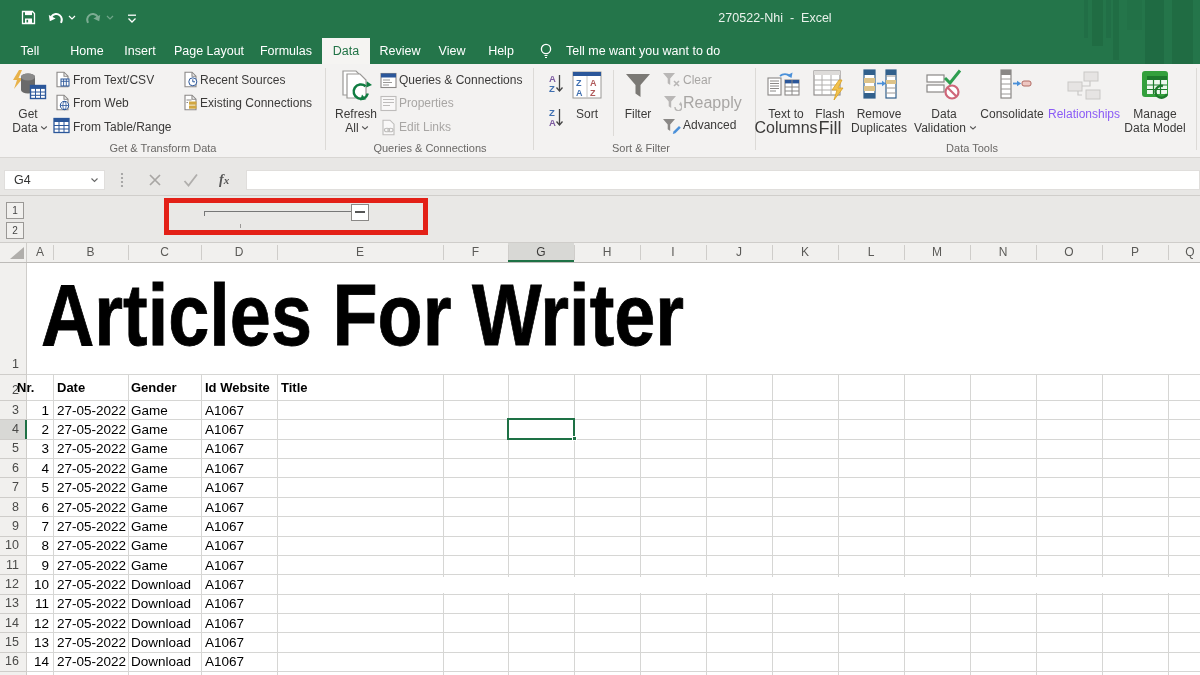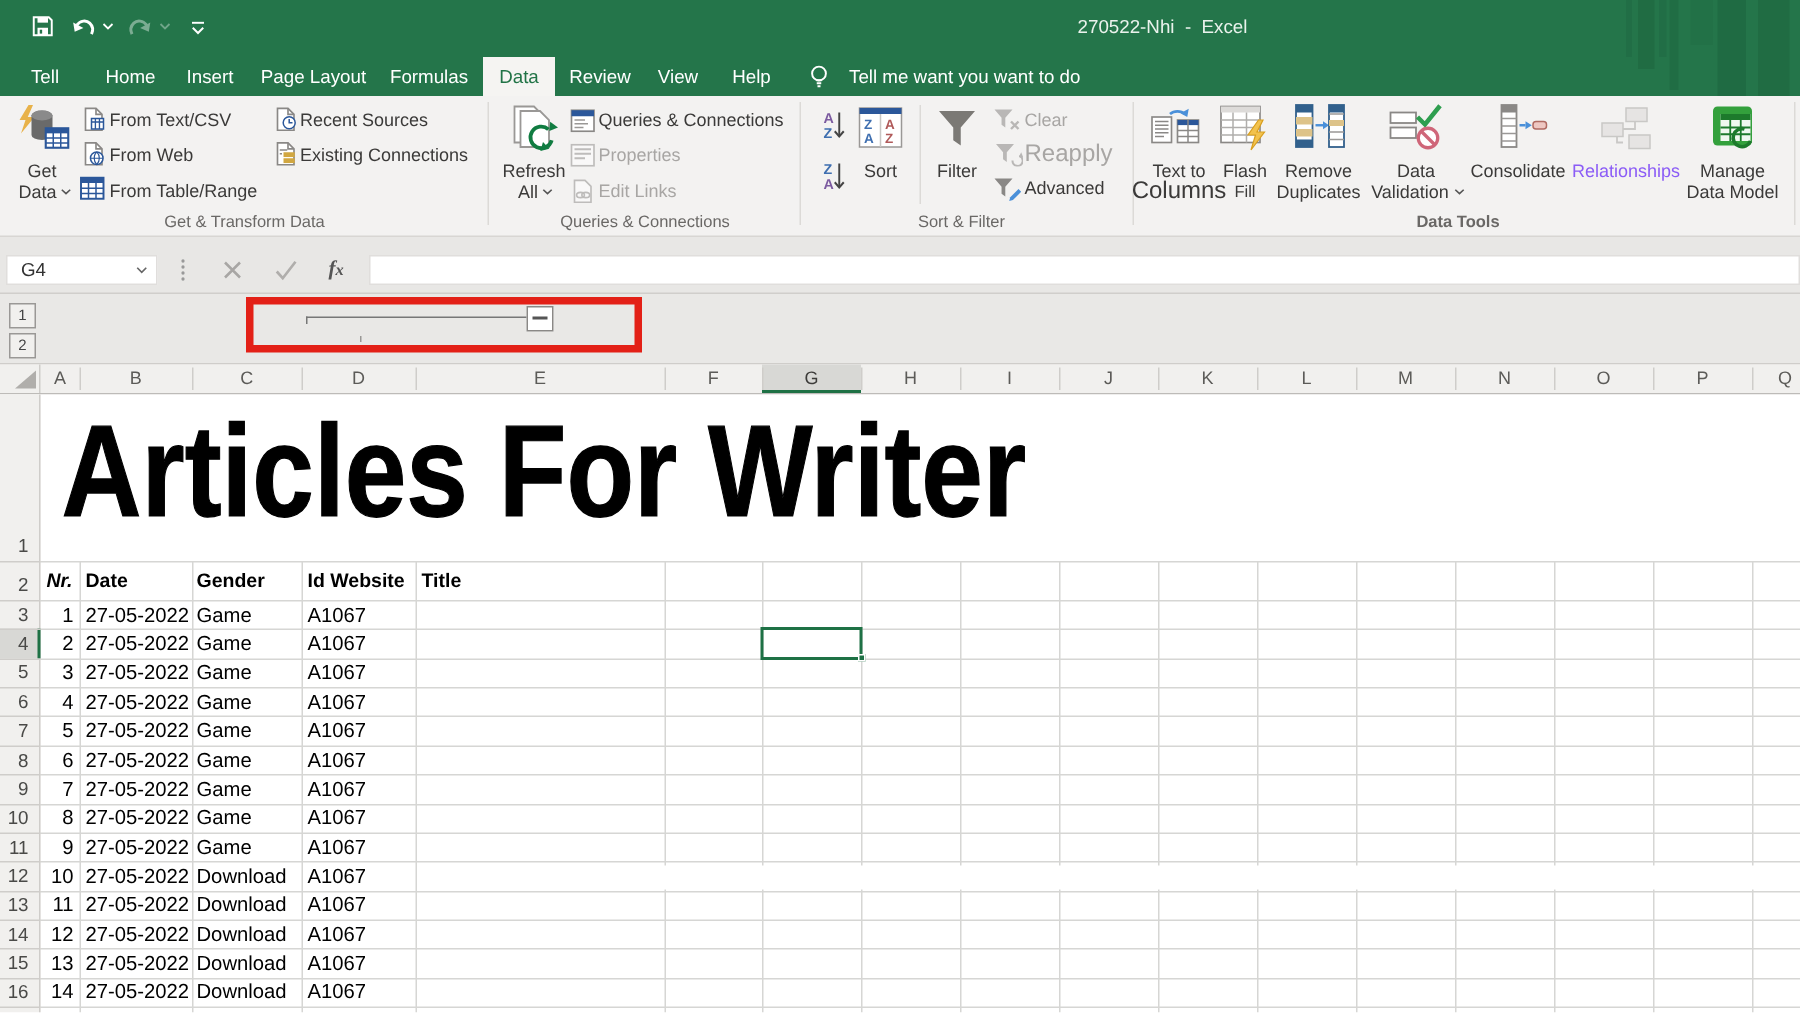--- a/index.html
+++ b/index.html
@@ -202,21 +202,21 @@
   </svg>
 <div class="txt" style="left:786px;top:114px;transform:translate(-50%,-50%);font-size:12px;color:#3b3a39;font-weight:normal;">Text to</div>
 <div class="txt" style="left:786px;top:128px;transform:translate(-50%,-50%);font-size:16px;color:#3b3a39;font-weight:normal;">Columns</div>
 <svg class="ab" style="left:812px;top:68px" width="38" height="38" viewBox="0 0 38 38">
 <rect x="2" y="3" width="26" height="24" fill="#fff" stroke="#8a8886" stroke-width="1.1"></rect>
 <rect x="2" y="3" width="26" height="4" fill="#dddbd9"></rect>
 <path d="M10 7 v20 M19 7 v20 M2 12 h26 M2 17 h26 M2 22 h26" stroke="#b0aeac" stroke-width="1"></path>
 <path d="M27 12 l-7 10 h5 l-3 10 l9-12 h-5 l4-8 z" fill="#f2c24e" stroke="#d99f1e" stroke-width=".8"></path>
   </svg>
 <div class="txt" style="left:830px;top:114px;transform:translate(-50%,-50%);font-size:12px;color:#3b3a39;font-weight:normal;">Flash</div>
-<div class="txt" style="left:830px;top:128px;transform:translate(-50%,-50%);font-size:11px;color:#3b3a39;font-weight:normal;text-align:right;">Fill</div>
+<div class="txt" style="left:830px;top:128px;transform:translate(-50%,-50%);font-size:18px;color:#3b3a39;font-weight:normal;text-align:right;">Fill</div>
 <svg class="ab" style="left:860px;top:68px" width="38" height="38" viewBox="0 0 38 38">
 <rect x="4" y="2" width="11" height="28" fill="#fff" stroke="#31608c" stroke-width="1.2"></rect>
 <rect x="4" y="2" width="11" height="5" fill="#31608c"></rect>
 <rect x="4" y="10" width="11" height="5" fill="#ddc389"></rect>
 <rect x="4" y="18" width="11" height="5" fill="#ddc389"></rect>
 <rect x="4" y="25" width="11" height="5" fill="#31608c"></rect>
 <path d="M17 15.5 h5" stroke="#4a90d9" stroke-width="1.6"></path>
     <path d="M22 12.8 l4 2.7 l-4 2.7 z" fill="#4a90d9"></path>
 <rect x="26" y="2" width="10" height="28" fill="#fff" stroke="#31608c" stroke-width="1.2"></rect>
 <rect x="26" y="2" width="10" height="5" fill="#31608c"></rect>
@@ -255,21 +255,21 @@
 <div class="txt" style="left:1084px;top:114px;transform:translate(-50%,-50%);font-size:12px;color:#8b5cf6;font-weight:normal;text-align:center;">Relationships</div>
 <svg class="ab" style="left:1139px;top:68px" width="36" height="38" viewBox="0 0 36 38">
 <rect x="3" y="3" width="26" height="26" rx="3" fill="#33a03c"></rect>
 <rect x="8" y="8" width="20" height="18" fill="#fff" opacity=".92"></rect>
 <rect x="8" y="8" width="20" height="4" fill="#1d7a2c"></rect>
 <path d="M14.5 12 v14 M21.5 12 v14 M8 17 h20 M8 21.5 h20" stroke="#1d7a2c" stroke-width="1.2"></path>
 <path d="M24 18 a6 6 0 1 0 4 8" fill="none" stroke="#1d7a2c" stroke-width="2.4"></path>
   </svg>
 <div class="txt" style="left:1155px;top:114px;transform:translate(-50%,-50%);font-size:12px;color:#3b3a39;font-weight:normal;">Manage</div>
 <div class="txt" style="left:1155px;top:128px;transform:translate(-50%,-50%);font-size:12px;color:#3b3a39;font-weight:normal;">Data Model</div>
-<div class="txt" style="left:972px;top:148px;transform:translate(-50%,-50%);font-size:11px;color:#6a6866;font-weight:bold;">Data Tools</div>
+<div class="txt" style="left:972px;top:148px;transform:translate(-50%,-50%);font-size:11px;color:#6a6866;font-weight:normal;">Data Tools</div>
 <div class="ab" style="left:0px;top:158px;width:1200px;height:38px;background:#e8e7e5;"></div>
 <div class="ab" style="left:0px;top:195px;width:1200px;height:1px;background:#d0cecb;"></div>
 <div class="ab" style="left:4px;top:170px;width:101px;height:20px;background:#fff;border:1px solid #e0dedc;"></div>
 <div class="txt" style="left:14px;top:180px;transform:translateY(-50%);font-size:12.5px;color:#333;font-weight:normal;">G4</div>
 <svg class="ab" style="left:90px;top:177px" width="9" height="7" viewBox="0 0 9 7">
     <path d="M1.5 1.5 l3 3 l3-3" fill="none" stroke="#666" stroke-width="1.1"></path>
   </svg>
 <svg class="ab" style="left:119px;top:172px" width="6" height="16" viewBox="0 0 6 16">
 <circle cx="3" cy="2" r="1.1" fill="#999"></circle>
     <circle cx="3" cy="6" r="1.1" fill="#999"></circle>
@@ -396,21 +396,21 @@
 <div class="txt" style="right:1181px;top:506.50000000000006px;transform:translateY(-50%);font-size:12.5px;color:#4a4a48;font-weight:normal;">8</div>
 <div class="txt" style="right:1181px;top:525.8px;transform:translateY(-50%);font-size:12.5px;color:#4a4a48;font-weight:normal;">9</div>
 <div class="txt" style="right:1181px;top:545.1999999999999px;transform:translateY(-50%);font-size:12.5px;color:#4a4a48;font-weight:normal;">10</div>
 <div class="txt" style="right:1181px;top:564.5px;transform:translateY(-50%);font-size:12.5px;color:#4a4a48;font-weight:normal;">11</div>
 <div class="txt" style="right:1181px;top:583.9px;transform:translateY(-50%);font-size:12.5px;color:#4a4a48;font-weight:normal;">12</div>
 <div class="txt" style="right:1181px;top:603.3px;transform:translateY(-50%);font-size:12.5px;color:#4a4a48;font-weight:normal;">13</div>
 <div class="txt" style="right:1181px;top:622.5999999999999px;transform:translateY(-50%);font-size:12.5px;color:#4a4a48;font-weight:normal;">14</div>
 <div class="txt" style="right:1181px;top:642.0px;transform:translateY(-50%);font-size:12.5px;color:#4a4a48;font-weight:normal;">15</div>
 <div class="txt" style="right:1181px;top:661.3px;transform:translateY(-50%);font-size:12.5px;color:#4a4a48;font-weight:normal;">16</div>
 <div class="txt" style="left:41px;top:271px;font-size:87px;font-weight:bold;color:#000;letter-spacing:0;line-height:1;transform:scaleX(0.849);transform-origin:0 0;-webkit-text-stroke:0.8px #000;">Articles For Writer</div>
-<div class="txt" style="left:31px;top:387px;transform:translateY(-50%);font-size:13px;color:#000;font-weight:bold;font-style:italic;">Nr.</div>
+<div class="txt" style="left:17px;top:387px;transform:translateY(-50%);font-size:13px;color:#000;font-weight:bold;">Nr.</div>
 <div class="txt" style="left:57px;top:387px;transform:translateY(-50%);font-size:13px;color:#000;font-weight:bold;">Date</div>
 <div class="txt" style="left:131px;top:387px;transform:translateY(-50%);font-size:13px;color:#000;font-weight:bold;">Gender</div>
 <div class="txt" style="left:205px;top:387px;transform:translateY(-50%);font-size:13px;color:#000;font-weight:bold;">Id Website</div>
 <div class="txt" style="left:281px;top:387px;transform:translateY(-50%);font-size:13px;color:#000;font-weight:bold;">Title</div>
 <div class="txt" style="right:1151px;top:409.7px;transform:translateY(-50%);font-size:13.5px;color:#000;font-weight:normal;">1</div>
 <div class="txt" style="left:57px;top:409.7px;transform:translateY(-50%);font-size:13.5px;color:#000;font-weight:normal;">27-05-2022</div>
 <div class="txt" style="left:131px;top:409.7px;transform:translateY(-50%);font-size:13.5px;color:#000;font-weight:normal;">Game</div>
 <div class="txt" style="left:205px;top:409.7px;transform:translateY(-50%);font-size:13.5px;color:#000;font-weight:normal;">A1067</div>
 <div class="txt" style="right:1151px;top:429.04999999999995px;transform:translateY(-50%);font-size:13.5px;color:#000;font-weight:normal;">2</div>
 <div class="txt" style="left:57px;top:429.04999999999995px;transform:translateY(-50%);font-size:13.5px;color:#000;font-weight:normal;">27-05-2022</div>

